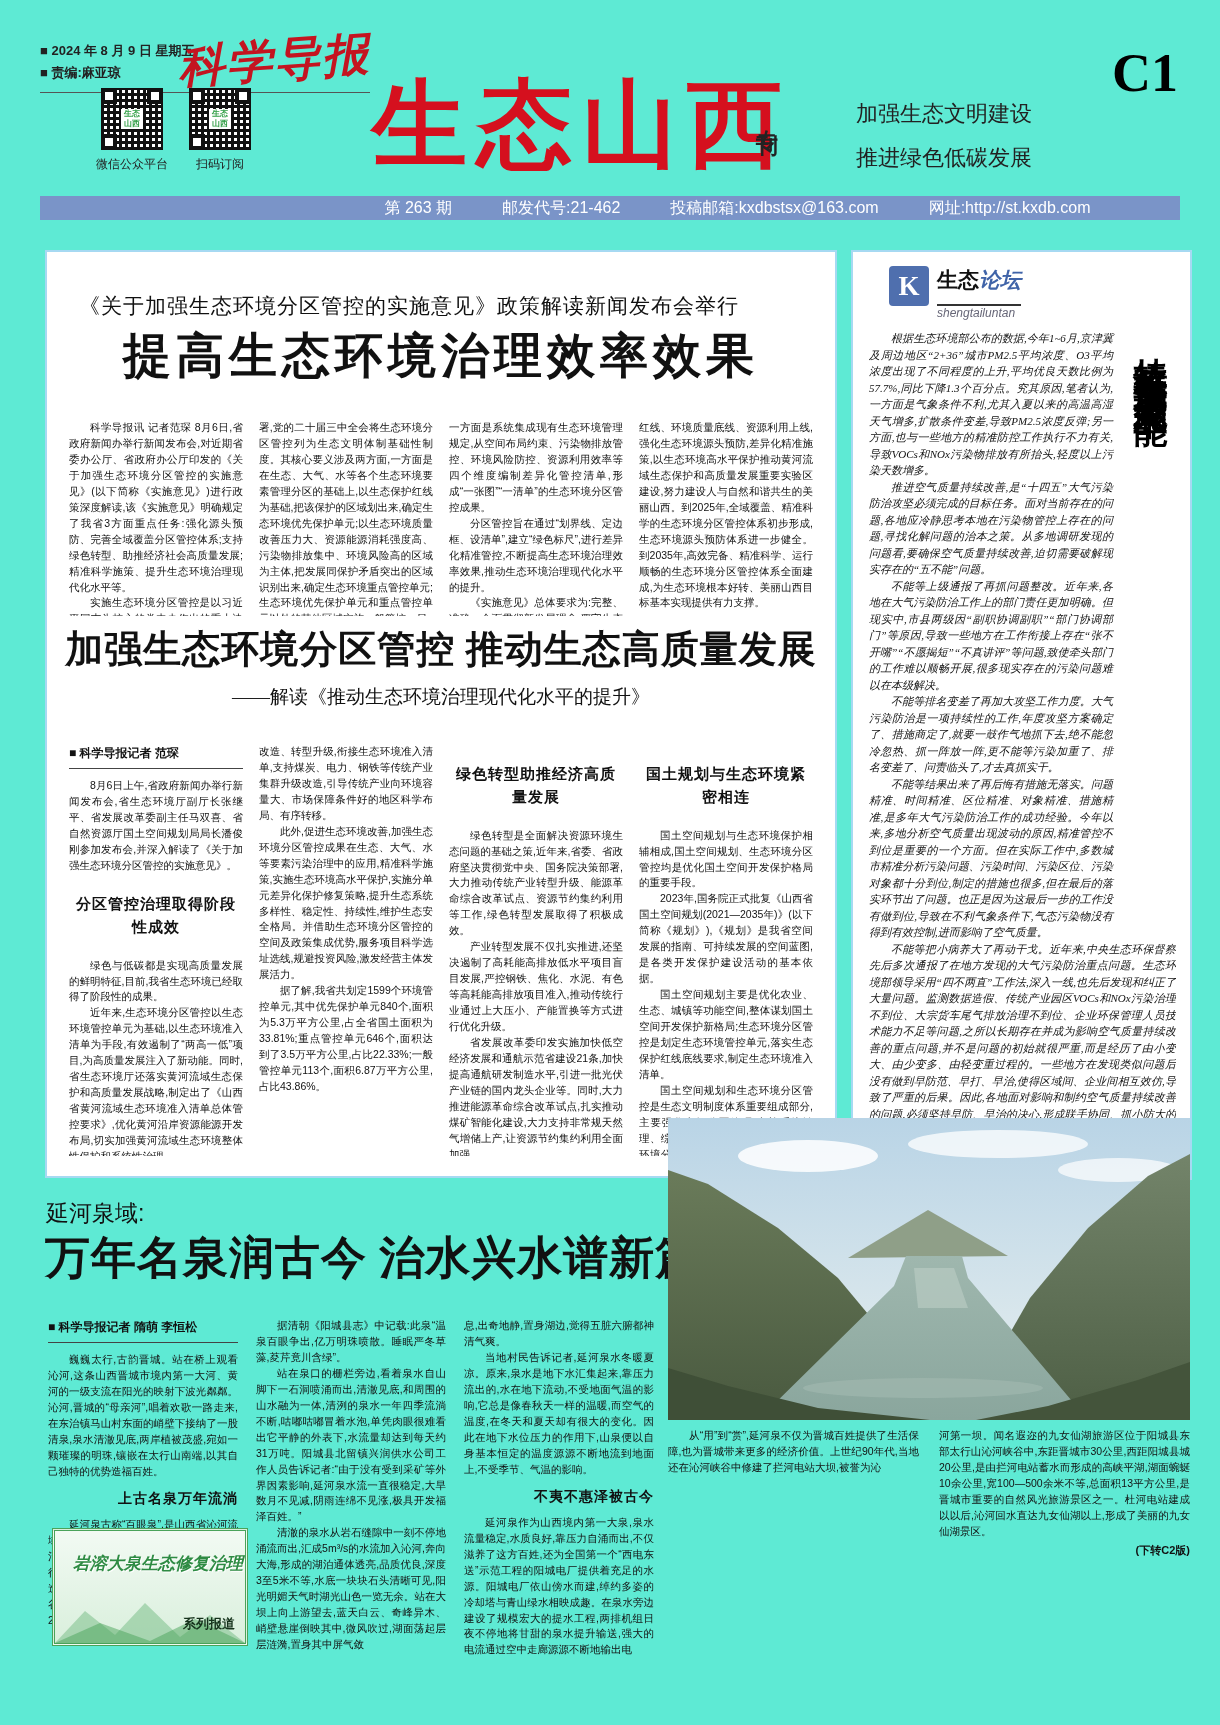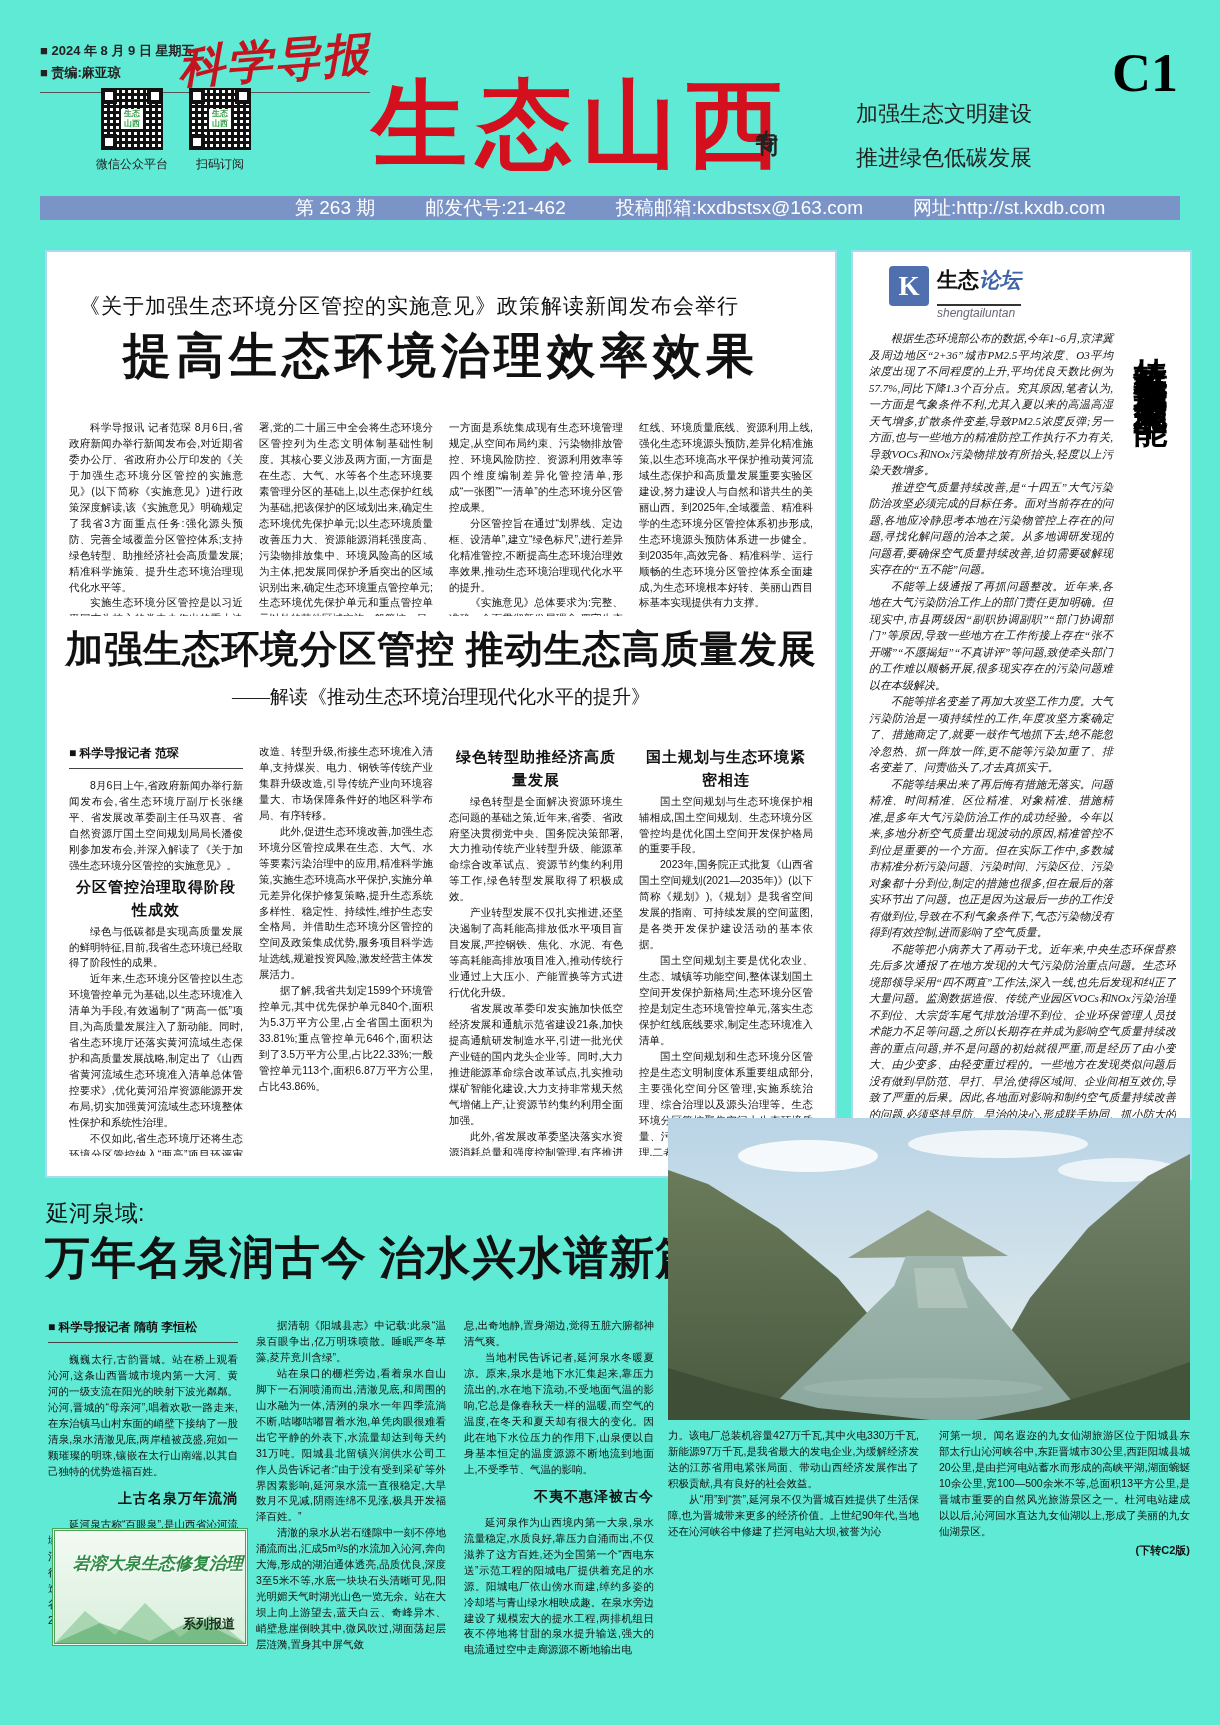--- a/index.html
+++ b/index.html
@@ -21,35 +21,35 @@
   .qrlabel{font-size:12px;margin-top:6px;color:#222;}
   .bigtitle{position:absolute;left:372px;top:62px;font-size:95px;font-weight:900;color:#d5101e;
             letter-spacing:10px;font-family:"Liberation Serif",serif;}
   .edition{position:absolute;left:752px;top:112px;writing-mode:vertical-rl;font-size:22px;color:#222;
            letter-spacing:6px;font-weight:bold;}
   .slogan{position:absolute;left:856px;top:92px;font-size:22px;line-height:2.0;color:#222;
           font-family:"Liberation Serif",serif;}
   .pageno{position:absolute;right:42px;top:42px;font-size:54px;font-weight:bold;
           font-family:"Liberation Serif",serif;color:#000;}
   .infobar{position:absolute;left:40px;top:196px;width:1140px;height:24px;background:#7a94c8;color:#fff;
-           font-size:19px;display:flex;align-items:center;gap:50px;padding-left:255px;box-sizing:border-box;}
+           font-size:16px;display:flex;align-items:center;gap:50px;padding-left:255px;box-sizing:border-box;justify-content:center;}
   
   .leftbox{position:absolute;left:45px;top:250px;width:792px;height:928px;border:2px solid #a6d9f2;
            box-sizing:border-box;background:#fff;}
   .rightbox{position:absolute;left:851px;top:250px;width:341px;height:930px;border:2px solid #a6d9f2;
             box-sizing:border-box;background:#fff;padding:14px 14px 14px 16px;overflow:hidden;}
   
   .a1-kicker{position:absolute;left:32px;top:40px;font-size:21px;color:#111;letter-spacing:1px;}
   .a1-headline{position:absolute;left:0;top:72px;width:100%;text-align:center;font-size:48px;
                font-weight:900;letter-spacing:5px;}
   .bodycols{display:flex;gap:16px;position:absolute;left:22px;right:22px;}
   .bodycol{flex:1 1 0;overflow:hidden;font-size:10.5px;line-height:1.52;text-align:justify;}
   .bodycol p{margin:0;text-indent:2em;}
   .bodycol p.cont{text-indent:0;}
-  .bodycol h4{margin:2px 0;font-size:15px;font-weight:bold;text-align:center;letter-spacing:1px;
+  .bodycol h4{margin:19px 0;font-size:15px;font-weight:bold;text-align:center;letter-spacing:1px;
               font-family:"Liberation Sans",sans-serif;}
   .a1-body{top:168px;height:196px;}
   
   .a2-headline{position:absolute;left:0;top:372px;width:100%;text-align:center;font-size:38px;font-weight:900;
                font-family:"Liberation Serif",serif;letter-spacing:1px;}
   .a2-subtitle{position:absolute;left:0;top:432px;width:100%;text-align:center;font-size:19px;
                font-family:"Liberation Serif",serif;}
   .a2-body{top:492px;height:412px;}
   .byline{font-size:12px;font-weight:bold;border-bottom:1px solid #444;padding-bottom:6px;margin-bottom:9px;
           text-indent:0;}
@@ -266,21 +266,20 @@
       <polygon points="0,302 0,52 40,66 110,110 170,160 230,232 262,302" fill="url(#mtl)"></polygon>
       <polygon points="522,302 522,36 480,58 420,110 362,180 322,250 308,302" fill="url(#mtr)"></polygon>
       <polygon points="238,138 294,138 300,160 420,302 90,302 226,168" fill="url(#river)"></polygon>
       <polygon points="246,150 286,150 300,190 250,190" fill="#b8cac2" opacity="0.7"></polygon>
       <ellipse cx="255" cy="270" rx="120" ry="10" fill="#9db5ac" opacity="0.8"></ellipse>
       <polygon points="0,302 0,250 60,268 150,290 262,302" fill="#3f4f37"></polygon>
       <polygon points="522,302 522,244 470,262 380,288 308,302" fill="#44543b"></polygon>
     </svg>
     <div class="a3-subcols">
       <div class="a3-subcol">
-          <p class="cont">力。该电厂总装机容量427万千瓦,其中火电330万千瓦,新能源97万千瓦,是我省最大的发电企业,为缓解经济发达的江苏省用电紧张局面、带动山西经济发展作出了积极贡献,具有良好的社会效益。</p>
           <p>从“用”到“赏”,延河泉不仅为晋城百姓提供了生活保障,也为晋城带来更多的经济价值。上世纪90年代,当地还在沁河峡谷中修建了拦河电站大坝,被誉为沁</p>
         </div>
       <div class="a3-subcol">
         <div>
             <p class="cont">河第一坝。闻名遐迩的九女仙湖旅游区位于阳城县东部太行山沁河峡谷中,东距晋城市30公里,西距阳城县城20公里,是由拦河电站蓄水而形成的高峡平湖,湖面蜿蜒10余公里,宽100—500余米不等,总面积13平方公里,是晋城市重要的自然风光旅游景区之一。杜河电站建成以以后,沁河回水直达九女仙湖以上,形成了美丽的九女仙湖景区。</p>
           </div>
         <div class="continued">(下转C2版)</div>
       </div>
     </div>
   </div>

